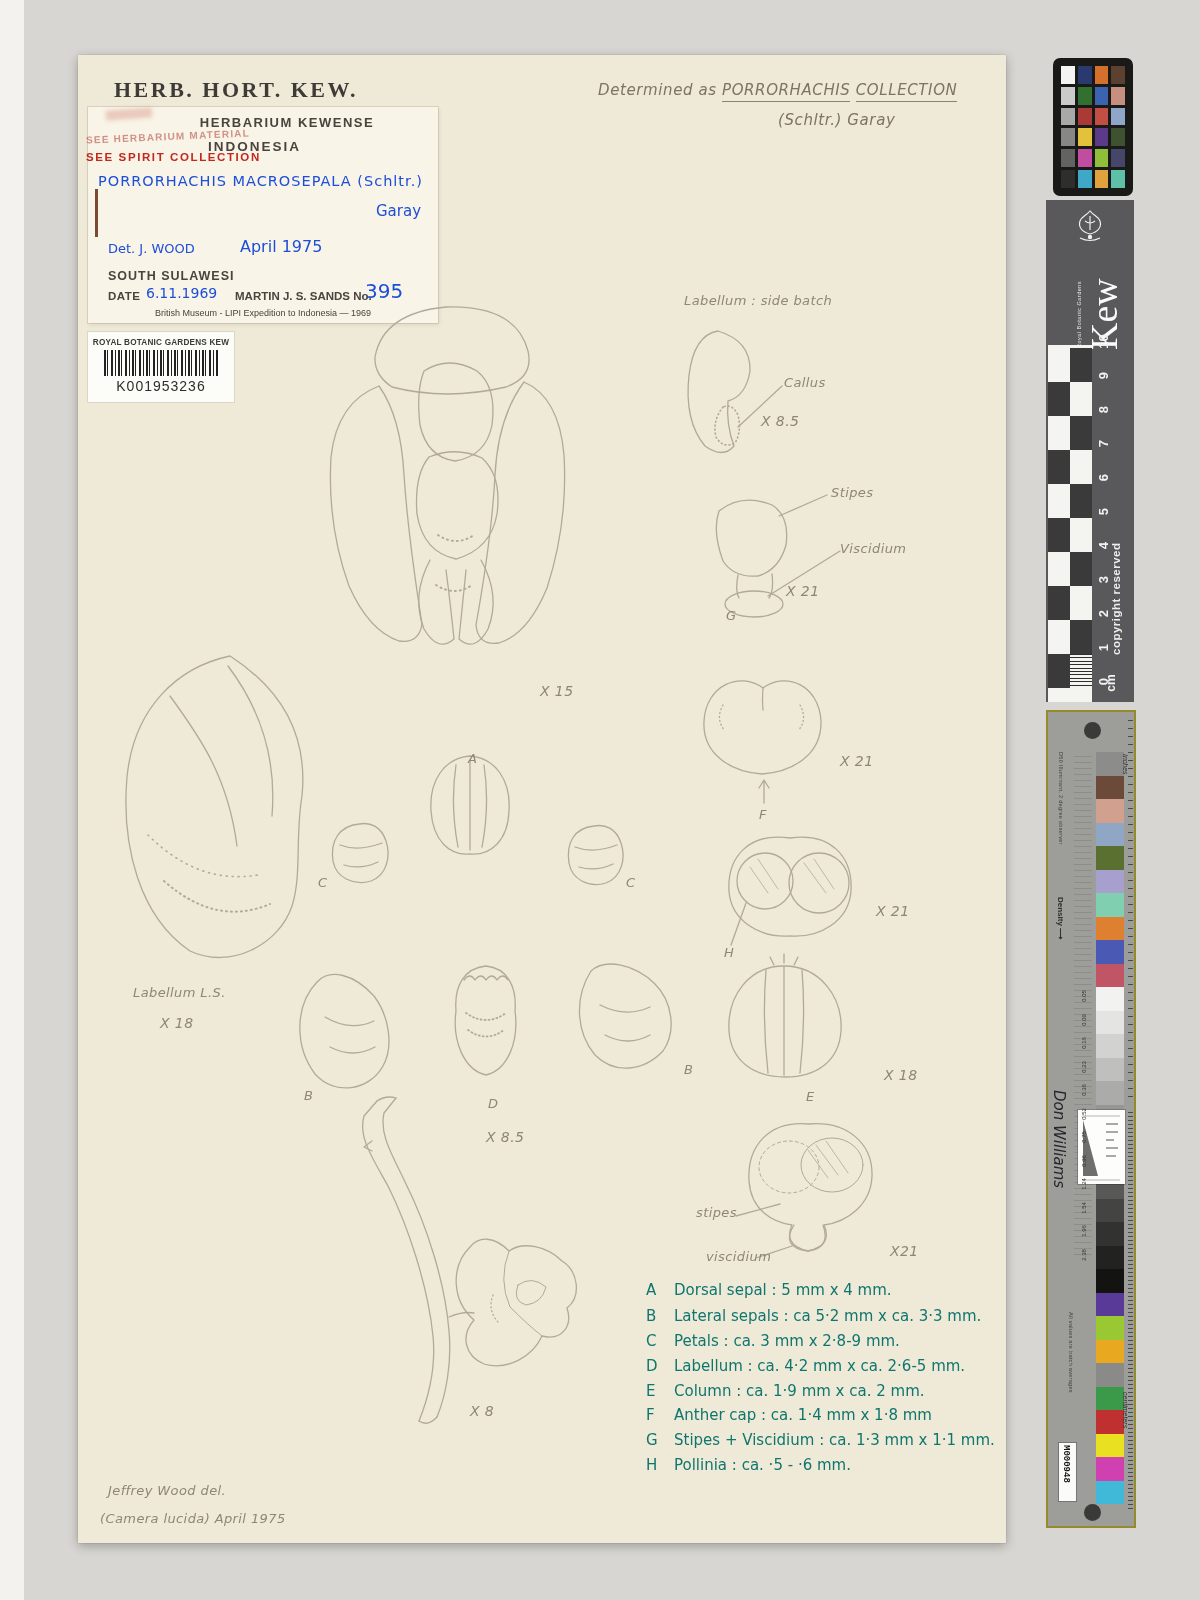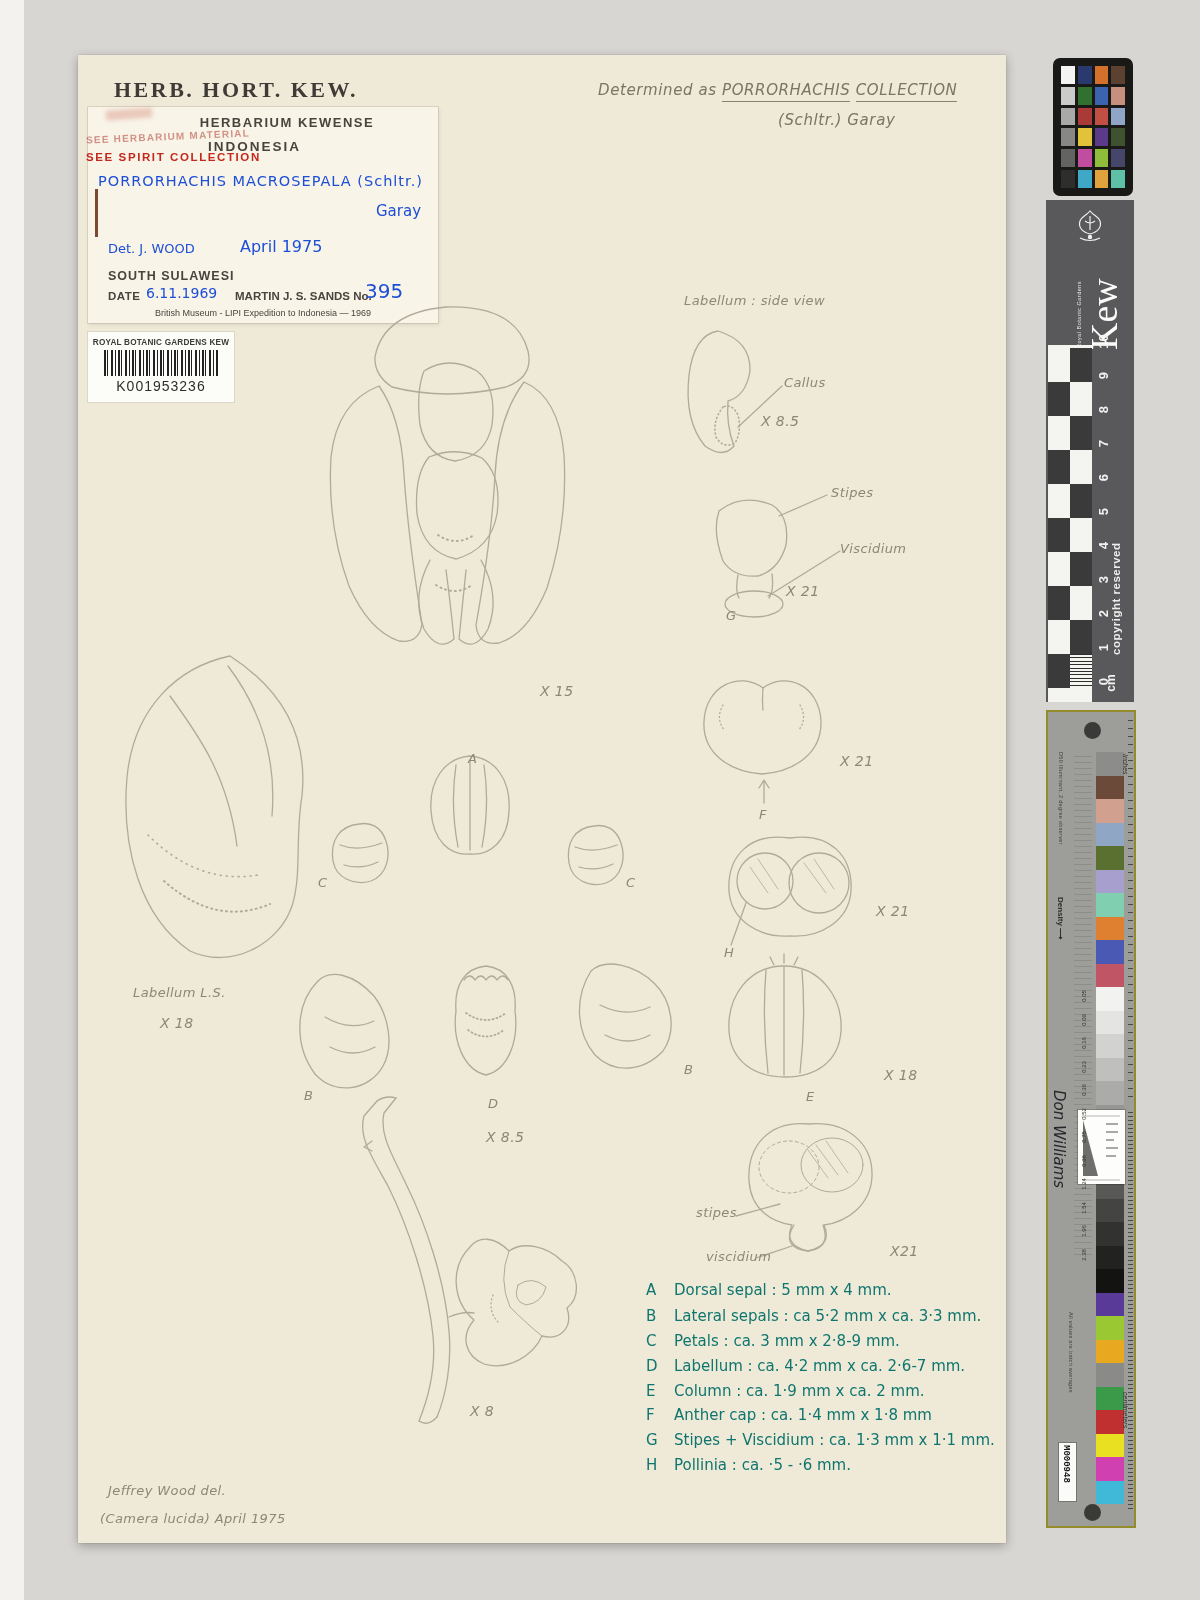--- a/index.html
+++ b/index.html
@@ -237,21 +237,21 @@
         <path d="M294,1086 l-8,6 8,4"></path>
         <path d="M371,1262 Q385,1256 396,1258"></path>
         <path d="M392,1192 C372,1212 374,1246 396,1265 C382,1281 387,1301 406,1309 C430,1316 455,1301 464,1281 C484,1286 495,1271 489,1253 C504,1241 500,1216 484,1206 C469,1191 445,1186 431,1196 C416,1181 401,1181 392,1192 Z"></path>
         <path d="M431,1196 Q420,1225 432,1252 Q450,1270 464,1281" stroke-width="1"></path>
         <path d="M440,1230 q14,-10 28,2 q-4,16 -20,18 q-14,-4 -8,-20 Z" stroke-width="1"></path>
         <path d="M415,1240 q-6,16 6,28" stroke-dasharray="1 3"></path>
       </g>
     </g>
   </svg>
 
-  <div class="pencil" style="left:606px;top:238px;">Labellum : side view</div>
+  <div class="pencil" style="left:606px;top:238px;">Labellum : side batch</div>
   <div class="pencil" style="left:706px;top:320px;">Callus</div>
   <div class="pencil sc" style="left:683px;top:358px;">X 8.5</div>
   <div class="pencil" style="left:753px;top:430px;">Stipes</div>
   <div class="pencil" style="left:762px;top:486px;">Viscidium</div>
   <div class="pencil sc" style="left:708px;top:528px;">X 21</div>
   <div class="pencil" style="left:648px;top:553px;">G</div>
   <div class="pencil sc" style="left:462px;top:628px;">X 15</div>
   <div class="pencil" style="left:390px;top:696px;">A</div>
   <div class="pencil sc" style="left:762px;top:698px;">X 21</div>
   <div class="pencil" style="left:681px;top:752px;">F</div>
@@ -268,21 +268,21 @@
   <div class="pencil" style="left:728px;top:1034px;">E</div>
   <div class="pencil sc" style="left:806px;top:1012px;">X 18</div>
   <div class="pencil" style="left:618px;top:1150px;">stipes</div>
   <div class="pencil" style="left:628px;top:1194px;">viscidium</div>
   <div class="pencil sc" style="left:812px;top:1188px;text-align:center;">X21</div>
   <div class="pencil sc" style="left:392px;top:1348px;">X 8</div>
 
   <div class="legend-row" style="left:568px;top:1226px;"><span class="ltr">A</span><span>Dorsal sepal : 5 mm x 4 mm.</span></div>
   <div class="legend-row" style="left:568px;top:1252px;"><span class="ltr">B</span><span>Lateral sepals : ca 5·2 mm x ca. 3·3 mm.</span></div>
   <div class="legend-row" style="left:568px;top:1277px;"><span class="ltr">C</span><span>Petals :  ca. 3 mm x 2·8-9 mm.</span></div>
-  <div class="legend-row" style="left:568px;top:1302px;"><span class="ltr">D</span><span>Labellum : ca. 4·2 mm x ca. 2·6-7 mm.</span></div>
+  <div class="legend-row" style="left:568px;top:1302px;"><span class="ltr">D</span><span>Labellum : ca. 4·2 mm x ca. 2·6-5 mm.</span></div>
   <div class="legend-row" style="left:568px;top:1327px;"><span class="ltr">E</span><span>Column :  ca. 1·9 mm x ca. 2 mm.</span></div>
   <div class="legend-row" style="left:568px;top:1351px;"><span class="ltr">F</span><span>Anther cap : ca. 1·4 mm x 1·8 mm</span></div>
   <div class="legend-row" style="left:568px;top:1376px;"><span class="ltr">G</span><span>Stipes + Viscidium : ca. 1·3 mm x 1·1 mm.</span></div>
   <div class="legend-row" style="left:568px;top:1401px;"><span class="ltr">H</span><span>Pollinia : ca. ·5 - ·6 mm.</span></div>
 
   <div class="pencil" style="left:30px;top:1428px;">Jeffrey Wood del.</div>
   <div class="pencil" style="left:22px;top:1456px;">(Camera lucida) April 1975</div>
 </div>
 
 <div class="abs checker">

